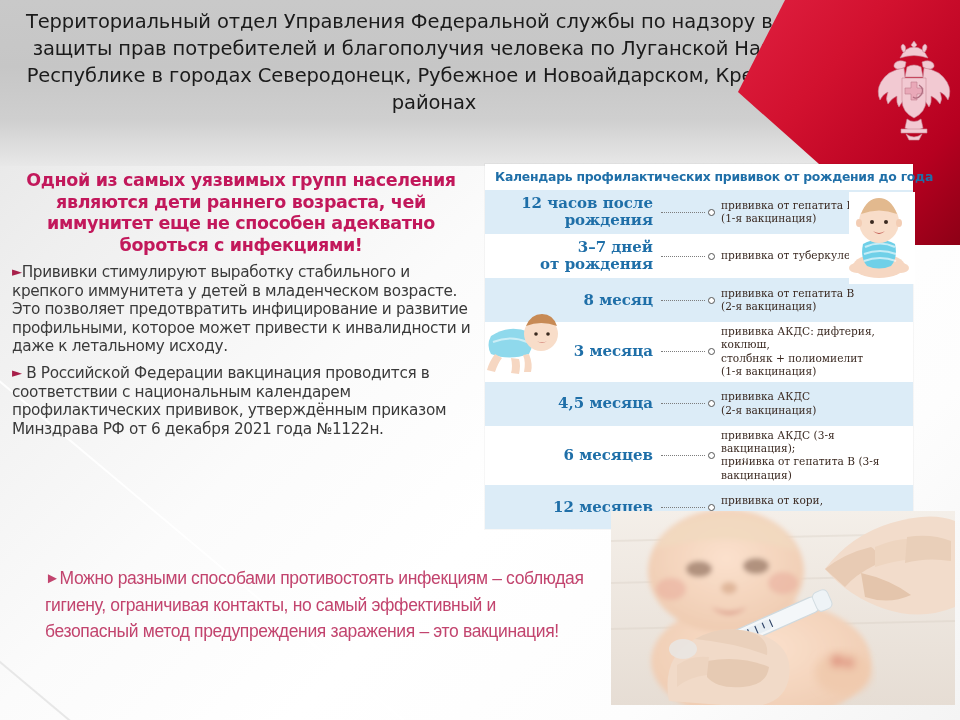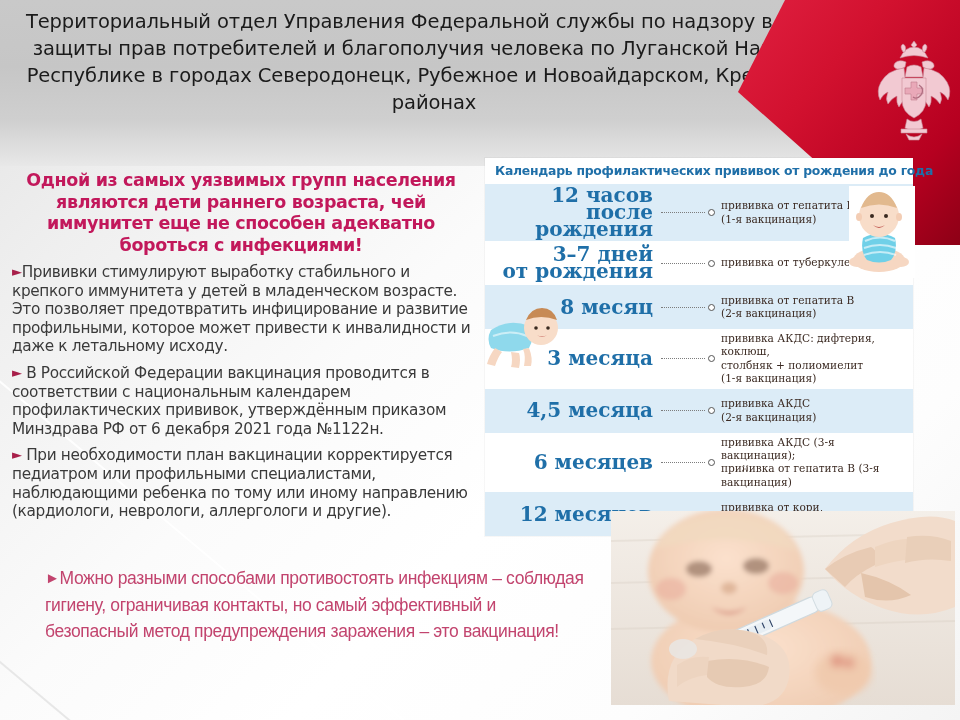--- a/index.html
+++ b/index.html
@@ -126,21 +126,21 @@
     font-size: 17.5px;
     line-height: 26.5px;
     color: #c2446e;
     letter-spacing: -0.35px;
   }
   .bottom-block .bullet { color: #c2446e; font-size: 15px; }
 
   
   .calendar {
     position: absolute;
-    left: 485px; top: 158px;
+    left: 485px; top: 164px;
     width: 428px;
     background: #ffffff;
     box-shadow: 0 0 0 1px rgba(0,0,0,0.03);
   }
   .cal-title {
     font-family: "DejaVu Sans", sans-serif;
     font-weight: bold;
     font-size: 12.4px;
     color: #1f6fa8;
     padding: 5px 0 6px 10px;
@@ -158,21 +158,21 @@
   .cal-row.alt { background: #dcecf7; }
   .cal-row.plain { background: #ffffff; }
 
   .cal-when {
     width: 168px;
     flex: 0 0 168px;
     text-align: right;
     padding-right: 2px;
     font-family: "DejaVu Serif", serif;
     font-weight: bold;
-    font-size: 20px;
+    font-size: 15px;
     line-height: 17px;
     color: #1f6fa8;
   }
   .cal-link {
     flex: 0 0 66px;
     display: flex;
     align-items: center;
     justify-content: center;
     height: 12px;
   }
@@ -274,21 +274,20 @@
   </svg>
 
 
   <div class="left-col">
     <p class="lead-heading">Одной из самых уязвимых групп населения являются дети раннего возраста, чей иммунитет еще не способен адекватно бороться с инфекциями!</p>
 
     <p class="body-para"><span class="bullet">►</span><span>Прививки стимулируют выработку стабильного и крепкого иммунитета у детей в младенческом возрасте. Это позволяет предотвратить инфицирование и развитие профильными, которое может привести к инвалидности и даже к летальному исходу.</span></p>
 
     <p class="body-para"><span class="bullet">►</span><span> В Российской Федерации вакцинация проводится в соответствии с национальным календарем профилактических прививок, утверждённым приказом Минздрава РФ от 6 декабря 2021 года №1122н.</span></p>
 
-    <p class="body-para"><span class="bullet">►</span><span> При необходимости план вакцинации корректируется педиатром или профильными специалистами, наблюдающими ребенка  по тому или иному направлению (кардиологи, неврологи, аллергологи и другие).</span></p>
   </div>
 
   <div class="bottom-block"><span class="bullet">►</span><span>Можно разными способами противостоять инфекциям – соблюдая гигиену, ограничивая контакты, но самый эффективный и безопасный метод предупреждения заражения – это вакцинация!</span></div>
 
   <div class="calendar">
     <div class="cal-title">Календарь профилактических прививок от рождения до года</div>
 
     <div class="cal-row alt">
       <div class="cal-when">12 часов после рождения</div>
       <div class="cal-link">

